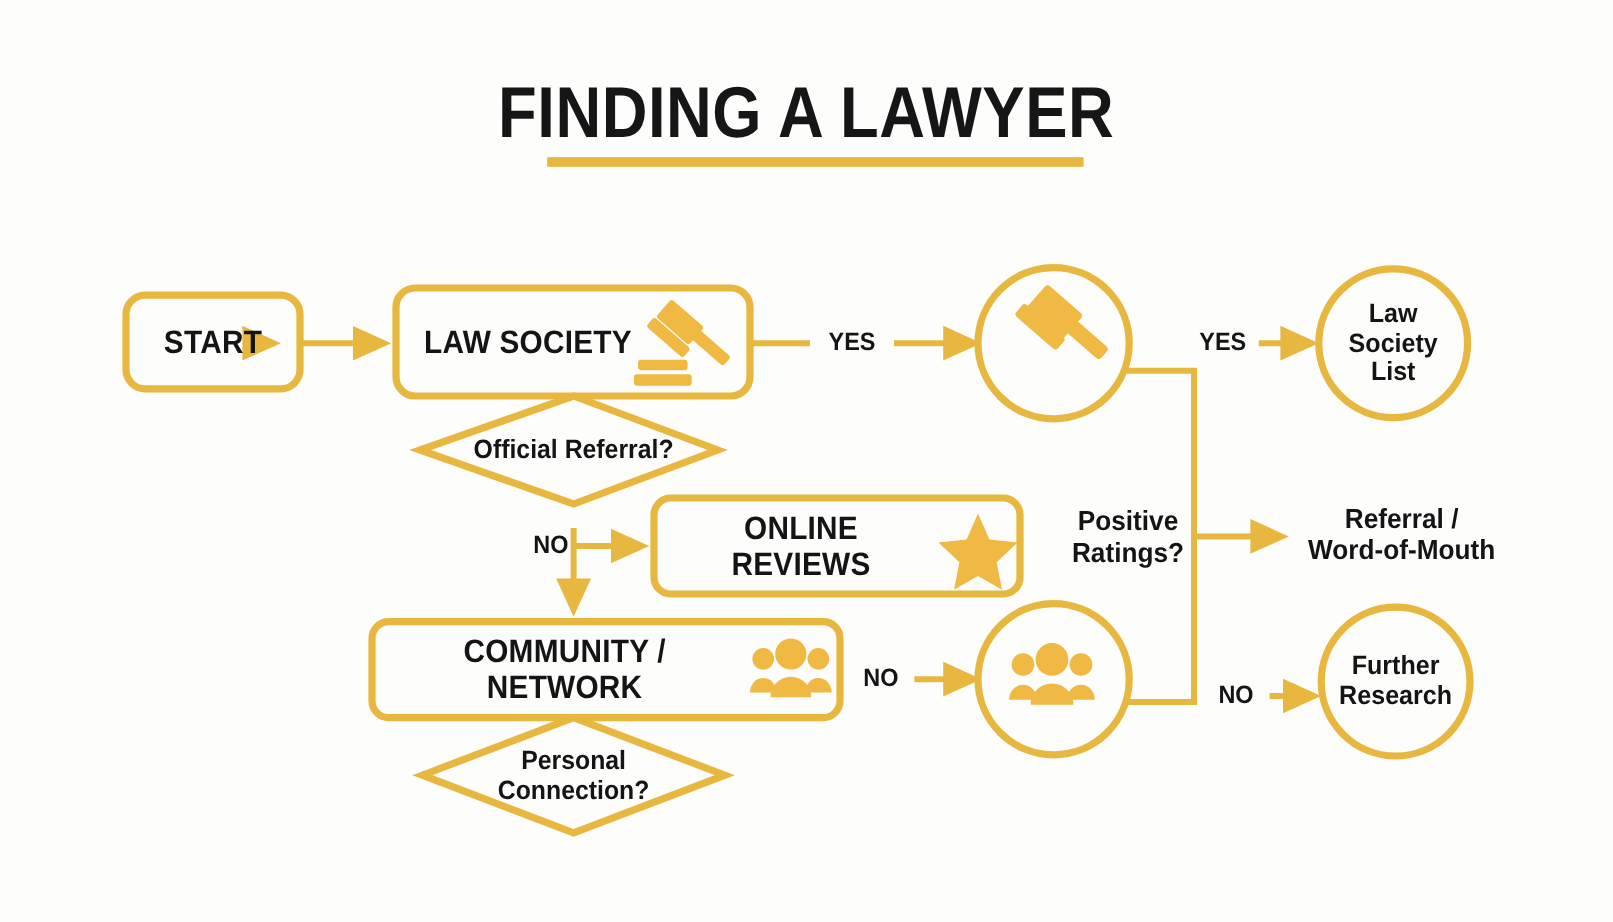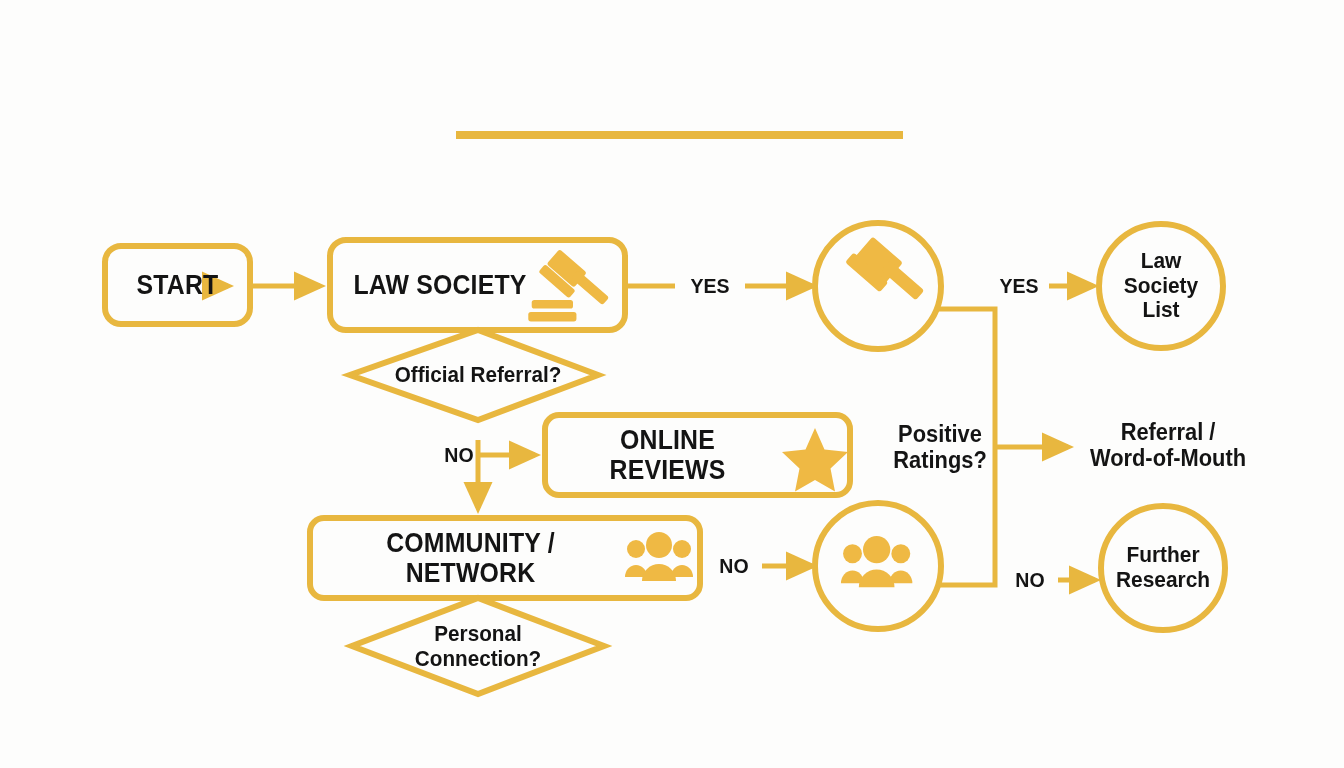--- a/index.html
+++ b/index.html
@@ -82,20 +82,23 @@
   .plain-label {
     font-size: 23px;
     transform: scaleX(0.95);
   }
 </style>
 </head>
 <body>
 
 <div id="canvas">
 
+  <div id="title-block">
+    <span id="title-text">FINDING A LAWYER</span>
+  </div>
   <div id="title-underline"></div>
 
   <svg class="layer" viewBox="0 0 1344 768">
     <defs>
       <marker id="arrowhead" markerWidth="7" markerHeight="7" refX="5.2" refY="3.1" orient="auto">
         <path d="M0,0.2 L6.4,3.1 L0,6 Z" fill="#e8b73f"></path>
       </marker>
     </defs>
 
     <g>

